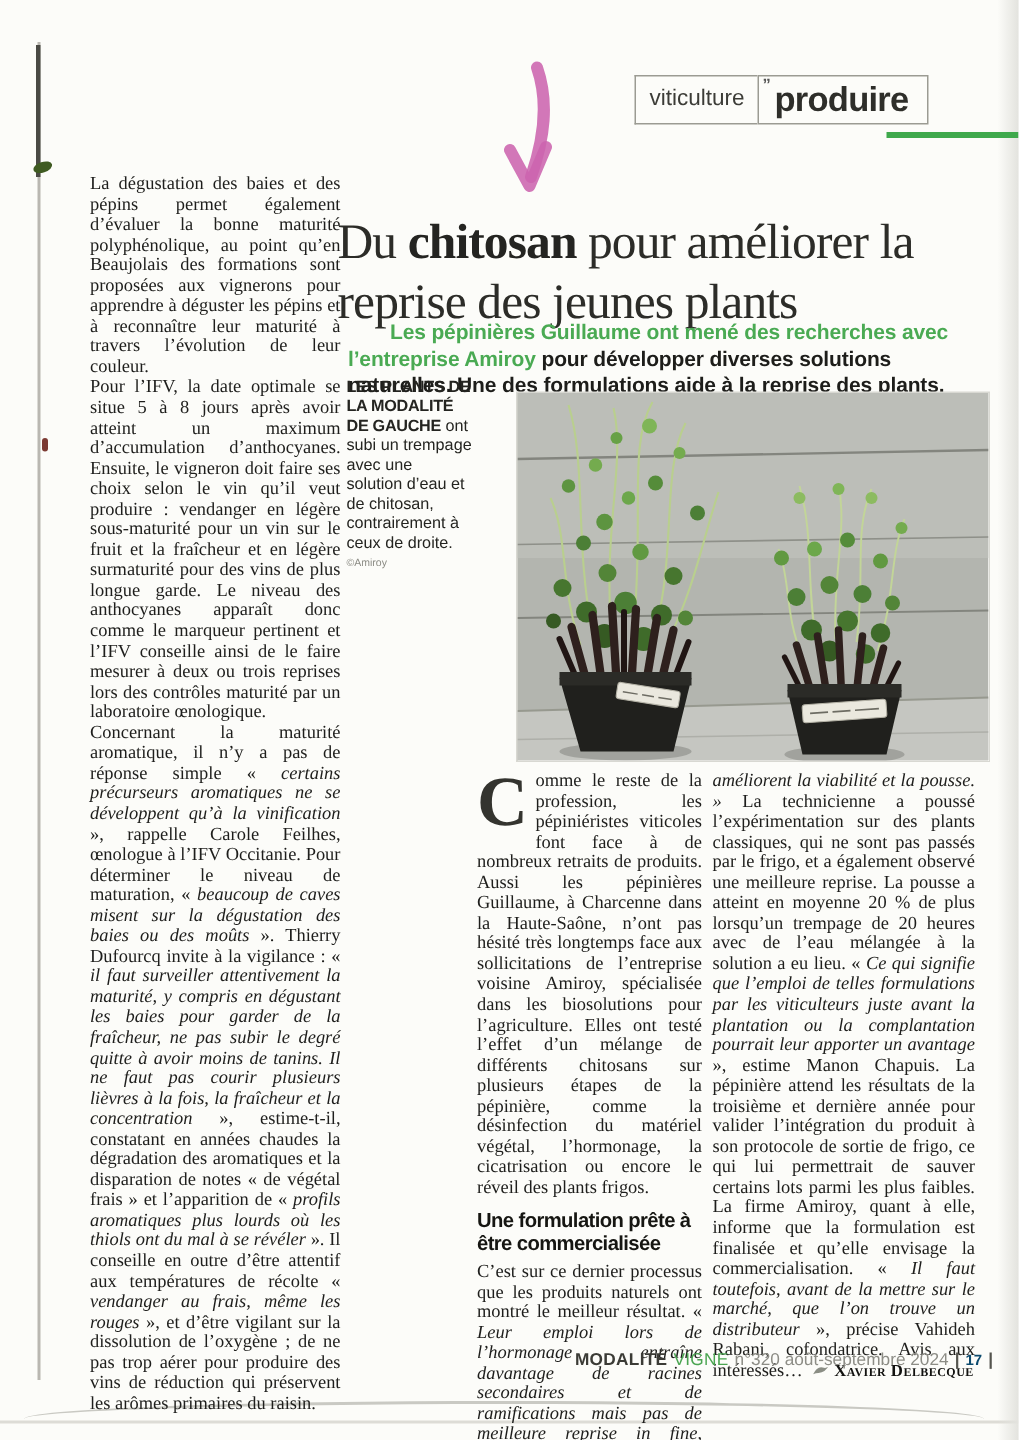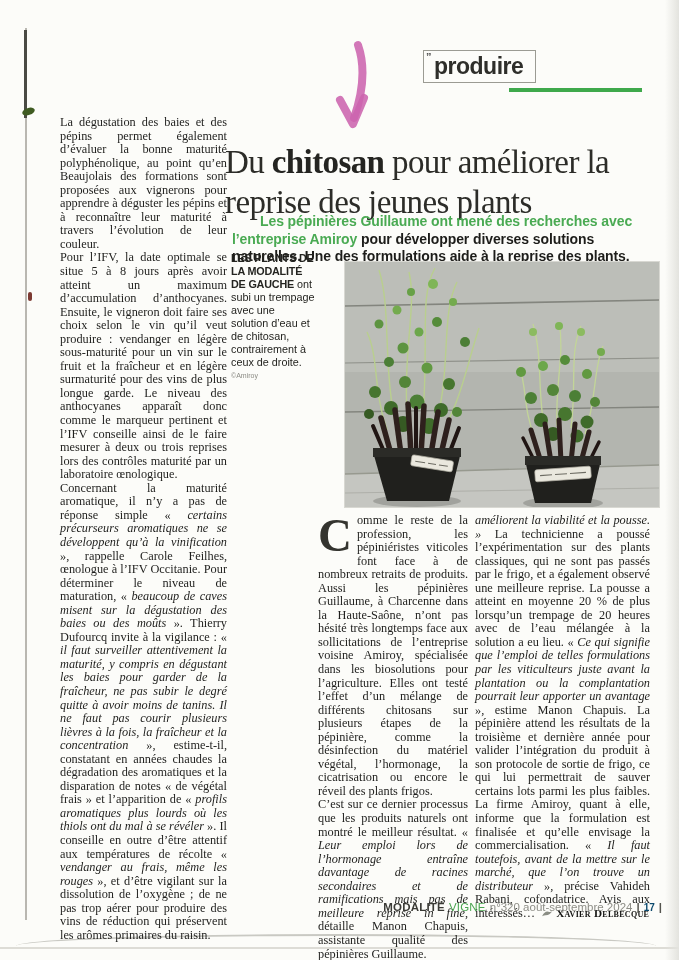--- a/index.html
+++ b/index.html
@@ -69,20 +69,21 @@
 
   <div class="spine-line"></div>
   <div class="spine-dark"></div>
   <div class="spine-blob"></div>
   <div class="spine-tick"></div>
   <div class="bottom-curve-1"></div>
   <div class="bottom-curve-2"></div>
   <div class="right-shadow"></div>
 
   <div class="rubric-wrap">
+    <div class="rubric-section">viticulture</div>
     <div class="rubric-main">
       <span class="tick">”</span><span>produire</span>
       <div class="rubric-underline" style="background:#3fa94c"></div>
     </div>
   </div>
 
   <svg class="pink-arrow" width="42" height="96" viewBox="0 0 42 96">
     <path d="M27 5 C 35 28, 32 52, 23 78" fill="none" stroke="#cc64ae" stroke-width="8" stroke-linecap="round" opacity="0.88"></path>
     <path d="M9 60 L 22 84 L 33 58" fill="none" stroke="#cc64ae" stroke-width="8" stroke-linecap="round" stroke-linejoin="round" opacity="0.88"></path>
   </svg>
@@ -211,20 +212,21 @@
     </g>
   </svg>
 
   <div class="left-col" id="left-col">
       <p class="body-p"><span>La dégustation des baies et des pépins permet également d’évaluer la bonne maturité polyphénolique, au point qu’en Beaujolais des formations sont proposées aux vignerons pour apprendre à déguster les pépins et à reconnaître leur maturité à travers l’évolution de leur couleur.</span></p>
       <p class="body-p"><span>Pour l’IFV, la date optimale se situe 5 à 8 jours après avoir atteint un maximum d’accumulation d’anthocyanes. Ensuite, le vigneron doit faire ses choix selon le vin qu’il veut produire : vendanger en légère sous-maturité pour un vin sur le fruit et la fraîcheur et en légère surmaturité pour des vins de plus longue garde. Le niveau des anthocyanes apparaît donc comme le marqueur pertinent et l’IFV conseille ainsi de le faire mesurer à deux ou trois reprises lors des contrôles maturité par un laboratoire œnologique.</span></p>
       <p class="body-p"><span>Concernant la maturité aromatique, il n’y a pas de réponse simple « </span><span class="s-i">certains précurseurs aromatiques ne se développent qu’à la vinification</span><span> », rappelle Carole Feilhes, œnologue à l’IFV Occitanie. Pour déterminer le niveau de maturation, « </span><span class="s-i">beaucoup de caves misent sur la dégustation des baies ou des moûts</span><span> ». Thierry Dufourcq invite à la vigilance : « </span><span class="s-i">il faut surveiller attentivement la maturité, y compris en dégustant les baies pour garder de la fraîcheur, ne pas subir le degré quitte à avoir moins de tanins. Il ne faut pas courir plusieurs lièvres à la fois, la fraîcheur et la concentration</span><span> », estime-t-il, constatant en années chaudes la dégradation des aromatiques et la disparation de notes « de végétal frais » et l’apparition de « </span><span class="s-i">profils aromatiques plus lourds où les thiols ont du mal à se révéler</span><span> ». Il conseille en outre d’être attentif aux températures de récolte « </span><span class="s-i">vendanger au frais, même les rouges</span><span> », et d’être vigilant sur la dissolution de l’oxygène ; de ne pas trop aérer pour produire des vins de réduction qui préservent les arômes primaires du raisin. </span></p>
     </div>
   <div class="col-a" id="col-a">
       <p class="body-p"><span class="dropcap">C</span><span>omme le reste de la profession, les pépiniéristes viticoles font face à de nombreux retraits de produits. Aussi les pépinières Guillaume, à Charcenne dans la Haute-Saône, n’ont pas hésité très longtemps face aux sollicitations de l’entreprise voisine Amiroy, spécialisée dans les biosolutions pour l’agriculture. Elles ont testé l’effet d’un mélange de différents chitosans sur plusieurs étapes de la pépinière, comme la désinfection du matériel végétal, l’hormonage, la cicatrisation ou encore le réveil des plants frigos.</span></p>
+      <h3 class="col-subhead">Une formulation prête à être commercialisée</h3>
       <p class="body-p"><span>C’est sur ce dernier processus que les produits naturels ont montré le meilleur résultat. « </span><span class="s-i">Leur emploi lors de l’hormonage entraîne davantage de racines secondaires et de ramifications mais pas de meilleure reprise in fine</span><span>, détaille Manon Chapuis, assistante qualité des pépinières Guillaume. </span></p>
     </div>
   <div class="col-b" id="col-b">
       <p class="body-p"><span class="s-i">améliorent la viabilité et la pousse. »</span><span> La technicienne a poussé l’expérimentation sur des plants classiques, qui ne sont pas passés par le frigo, et a également observé une meilleure reprise. La pousse a atteint en moyenne 20 % de plus lorsqu’un trempage de 20 heures avec de l’eau mélangée à la solution a eu lieu. « </span><span class="s-i">Ce qui signifie que l’emploi de telles formulations par les viticulteurs juste avant la plantation ou la complantation pourrait leur apporter un avantage</span><span> », estime Manon Chapuis. La pépinière attend les résultats de la troisième et dernière année pour valider l’intégration du produit à son protocole de sortie de frigo, ce qui lui permettrait de sauver certains lots parmi les plus faibles. La firme Amiroy, quant à elle, informe que la formulation est finalisée et qu’elle envisage la commercialisation. « </span><span class="s-i">Il faut toutefois, avant de la mettre sur le marché, que l’on trouve un distributeur</span><span> », précise Vahideh Rabani, cofondatrice. Avis aux intéressés… </span><span class="byline"><svg width="13" height="9" viewBox="0 0 14 10">
             <path d="M1 8 Q4 2 8 3 Q12 4 13 1 Q10 7 5 7 Q3 7 1 8 Z" fill="#8a8d84"></path>
           </svg><span>Xavier Delbecque</span></span></p>
     </div>
 
   <div class="footer">
     <span class="brand1">MODALITÉ</span>

